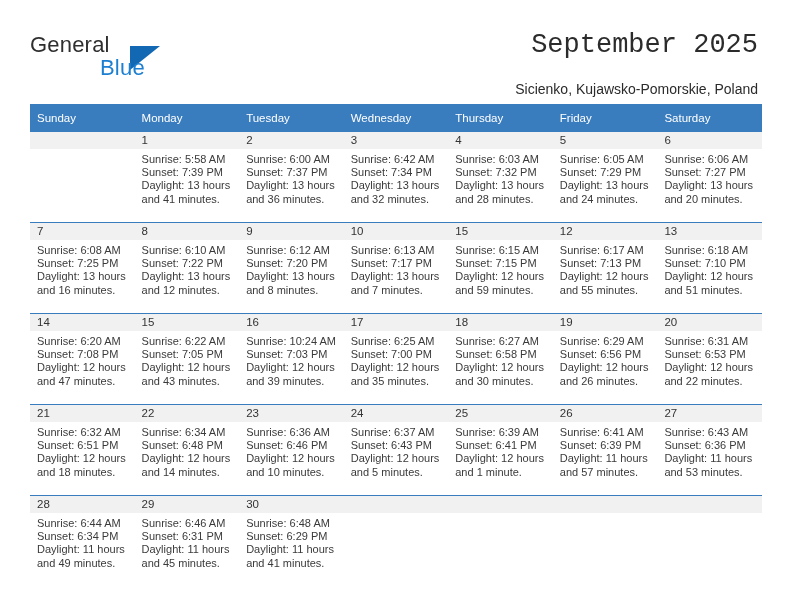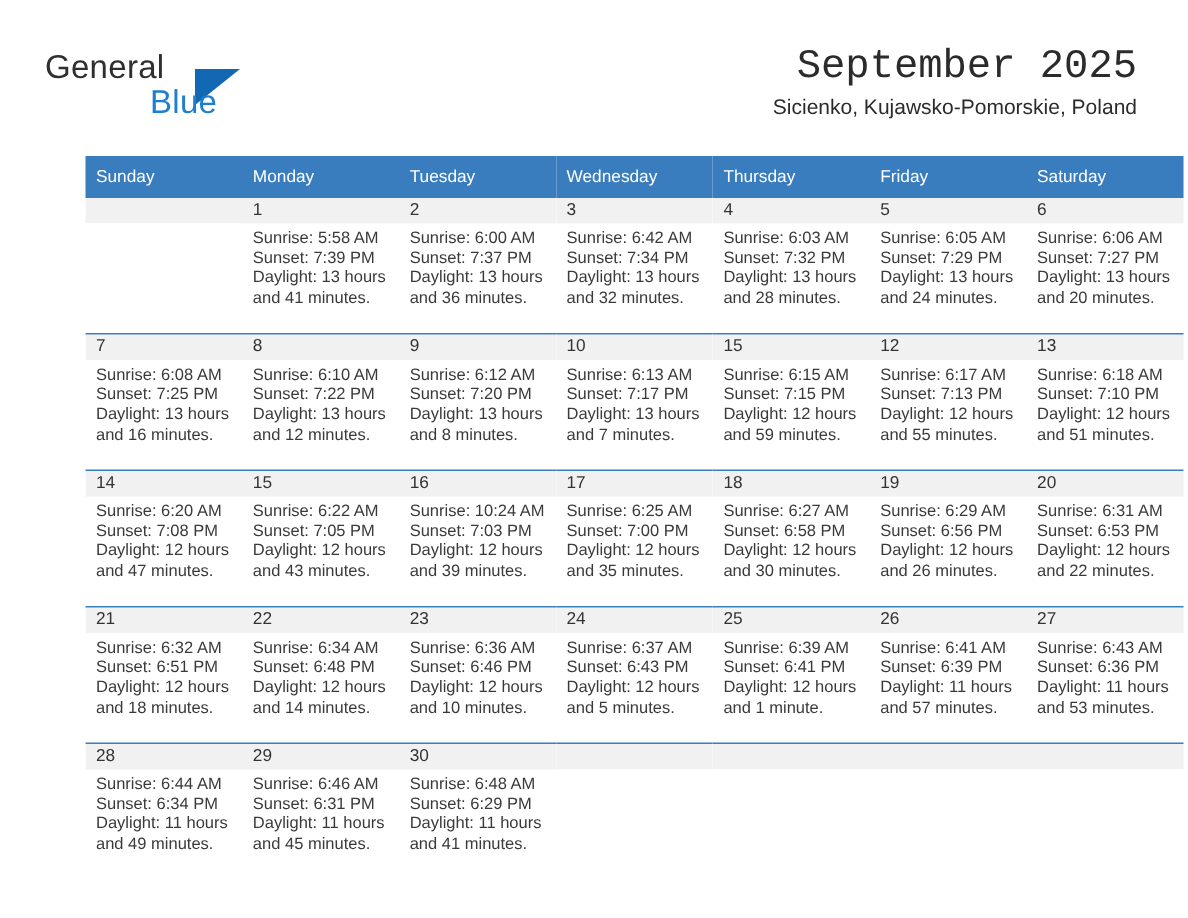--- a/index.html
+++ b/index.html
@@ -74,35 +74,34 @@
   }
   .cal-title {
     font-size: 27px;
     font-weight: normal;
     color: #2b2b2b;
     line-height: 34px;
     white-space: nowrap;
     font-family: Liberation Mono, monospace;
   }
   .cal-subtitle {
-    margin-top: 0;
+    margin-top: 18px;
     font-size: 14px;
     color: #2b2b2b;
     line-height: 18px;
     white-space: nowrap;
     font-family: "Liberation Sans", sans-serif;
   }
 
   
   .calendar {
     position: absolute;
     left: 30px;
     top: 104px;
     width: 732px;
-    margin-left: 27px;
   }
   table.cal-table {
     width: 732px;
     border-collapse: collapse;
     table-layout: fixed;
   }
   table.cal-table th {
     background: #3a7dbf;
     color: #ffffff;
     font-size: 11.5px;

